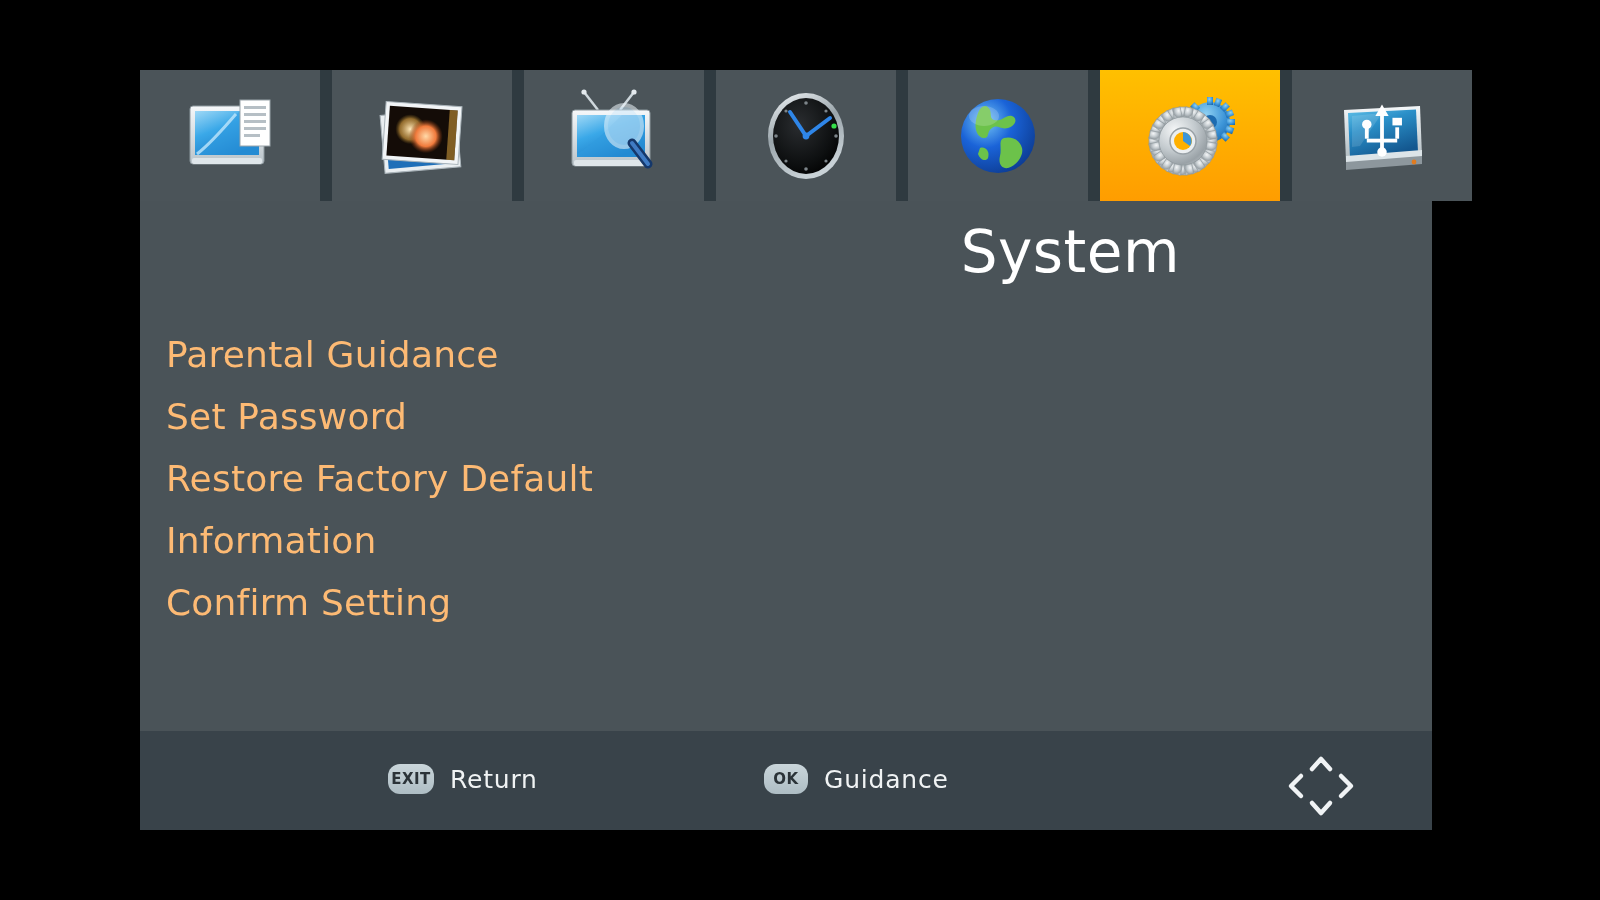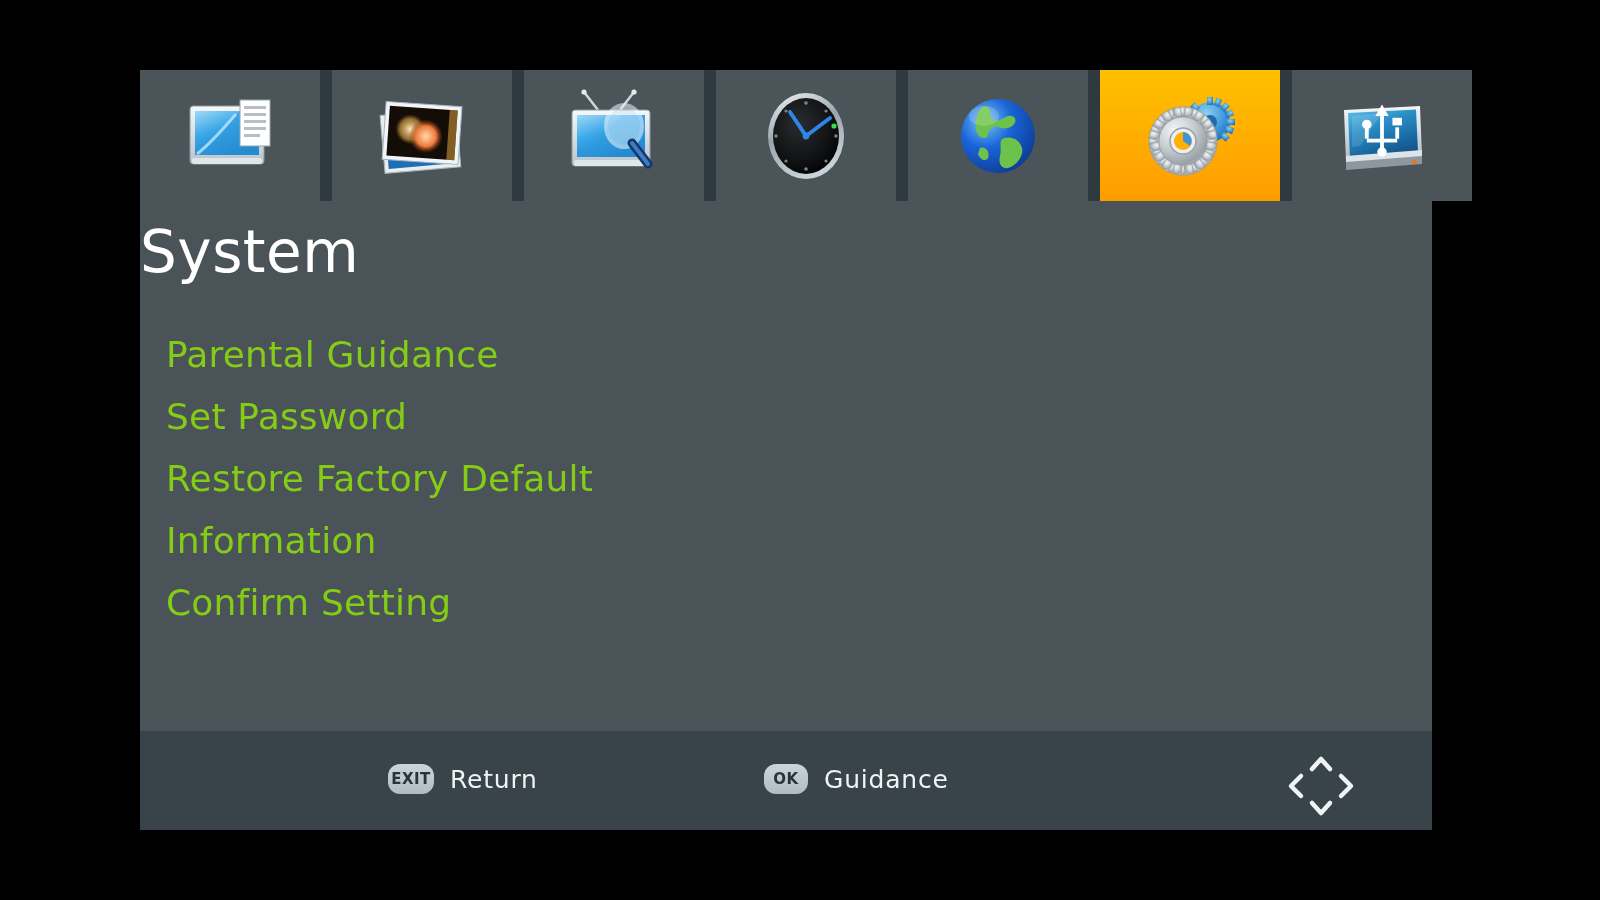--- a/index.html
+++ b/index.html
@@ -76,37 +76,37 @@
     height: 530px;
     background: #4a5358;
     box-sizing: border-box;
   }
 
   #page-title {
     position: absolute;
     left: 0;
     top: 22px;
     width: 1040px;
-    text-align: left;
+    text-align: right;
     color: #ffffff;
     font-size: 58px;
     letter-spacing: 0.5px;
     line-height: 1;
     font-weight: 400;
   }
 
   #menu-list {
     position: absolute;
     left: 26px;
     top: 123px;
     width: 1000px;
   }
 
   .menu-item {
-    color: #84cc16;
+    color: #fdba74;
     font-size: 36px;
     line-height: 62px;
     height: 62px;
     padding-left: 0;
     letter-spacing: 0.2px;
     white-space: nowrap;
   }
 
   
   #footer-bar {

